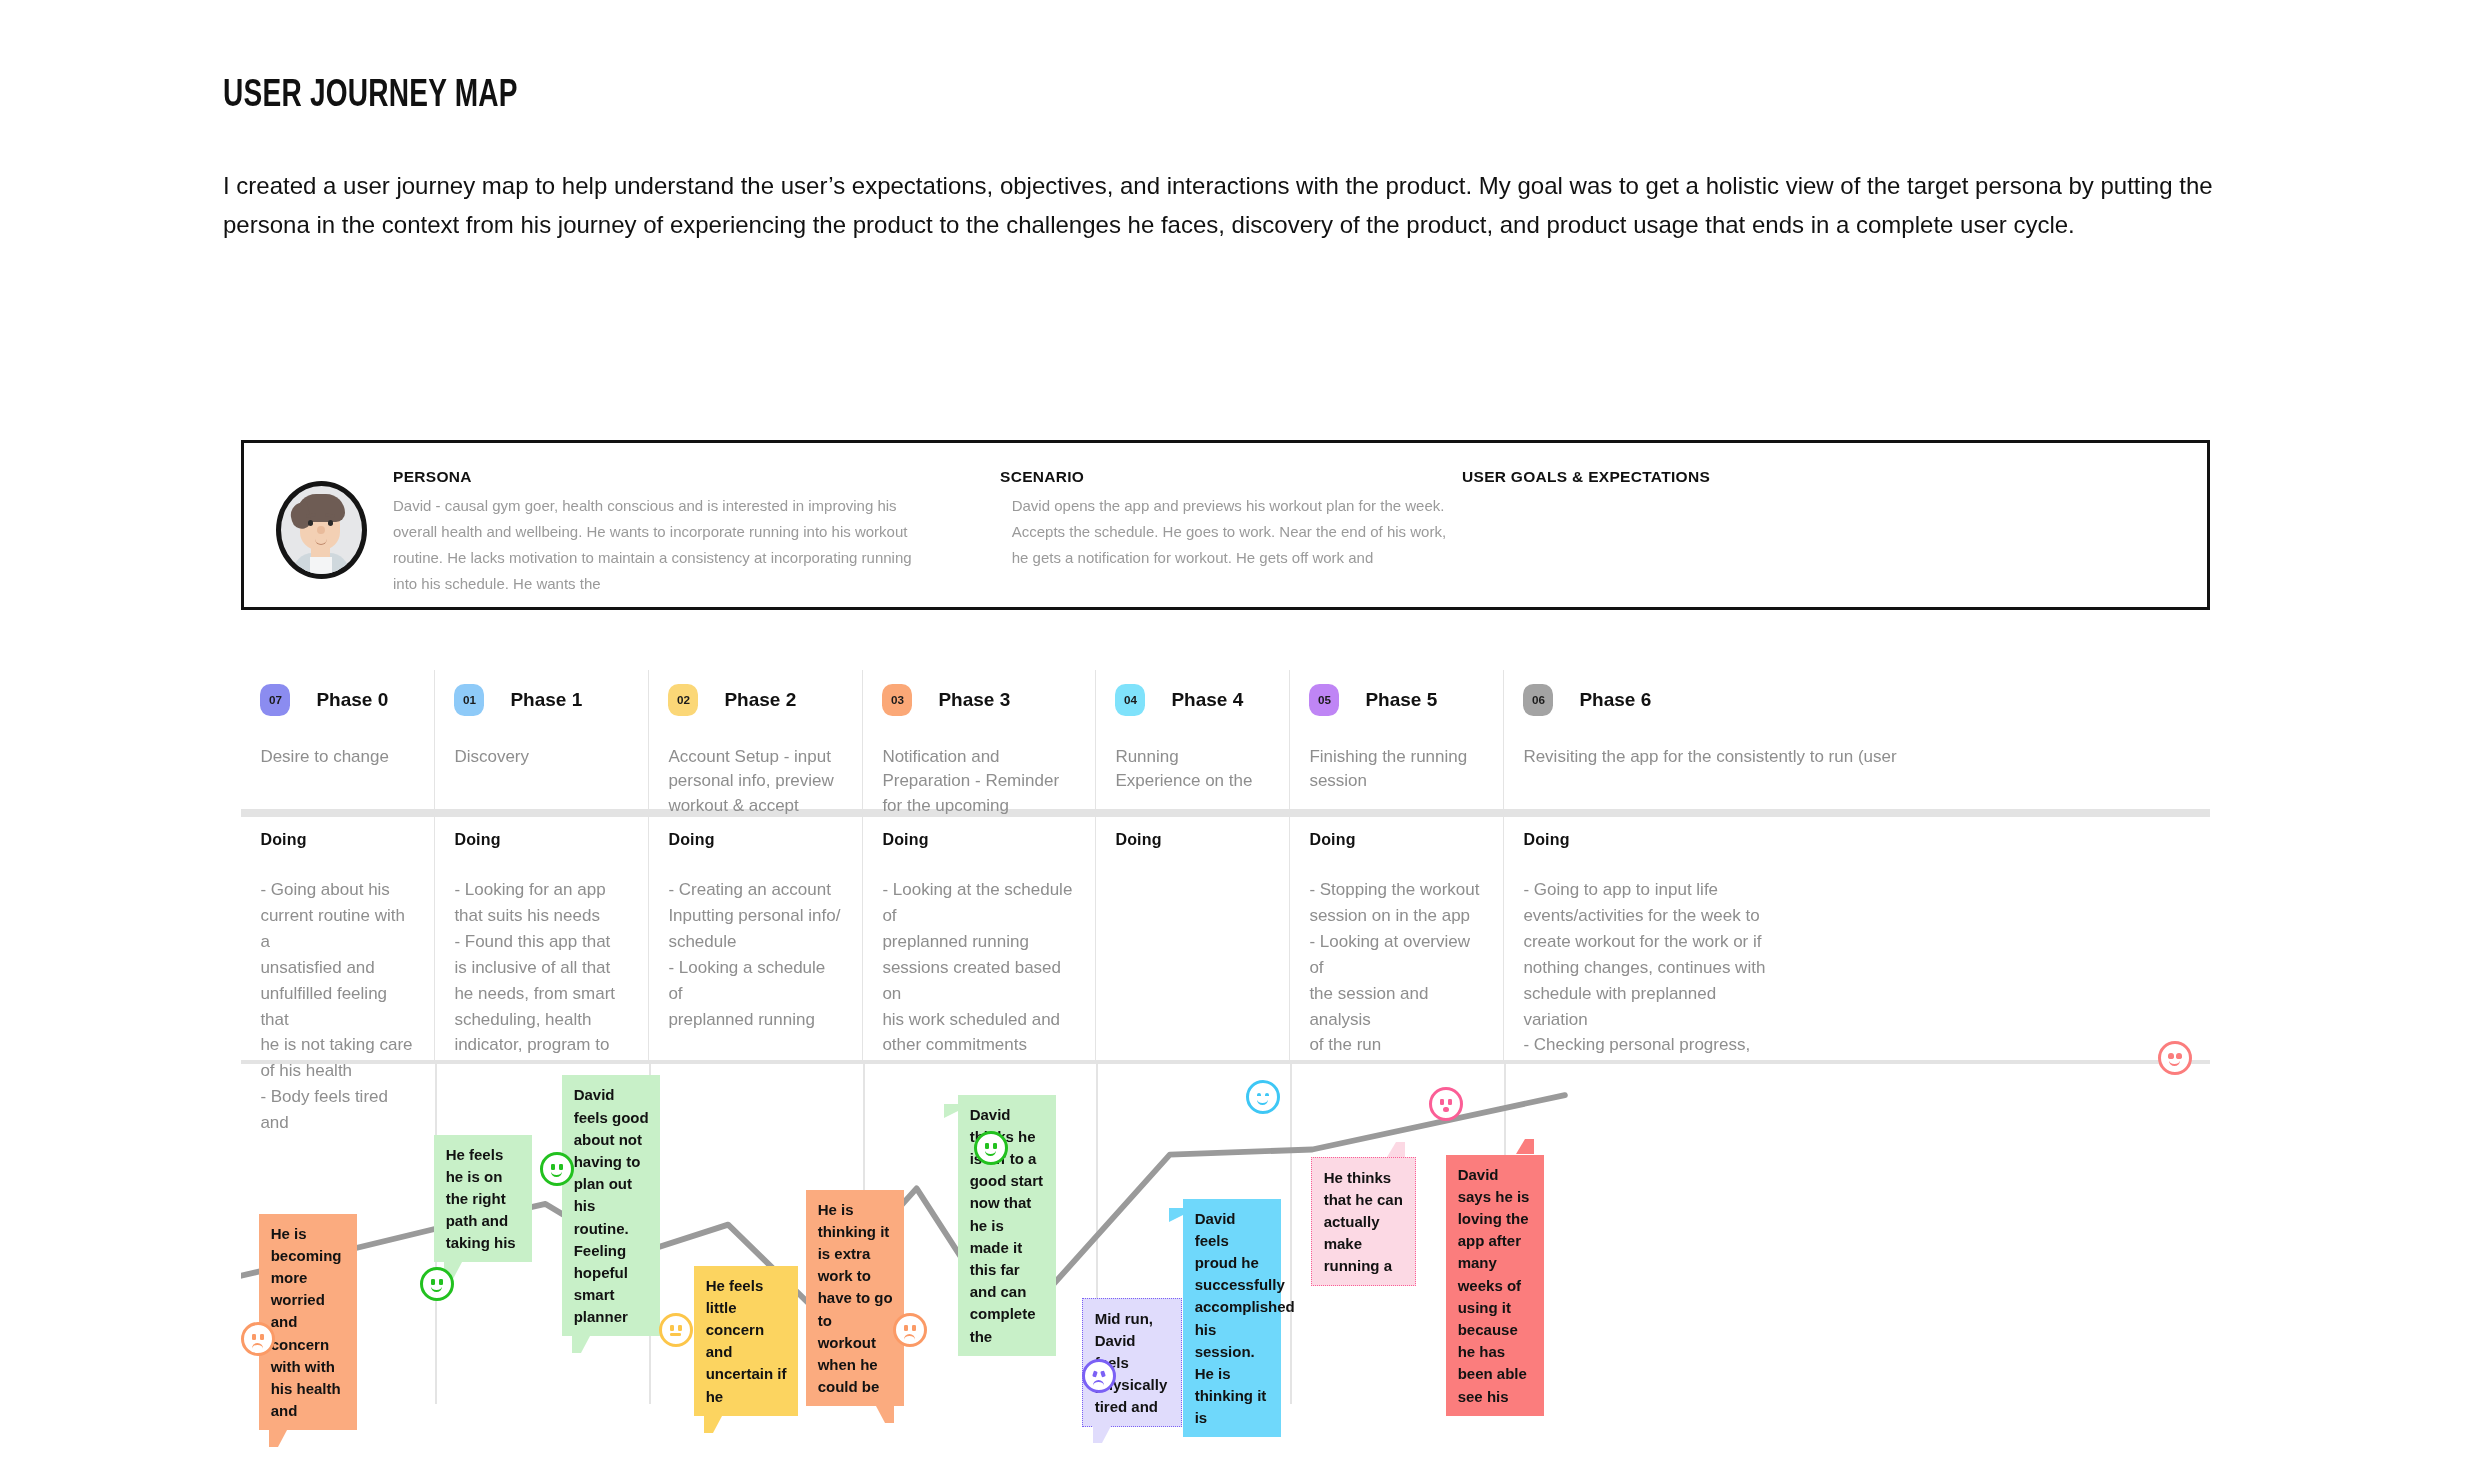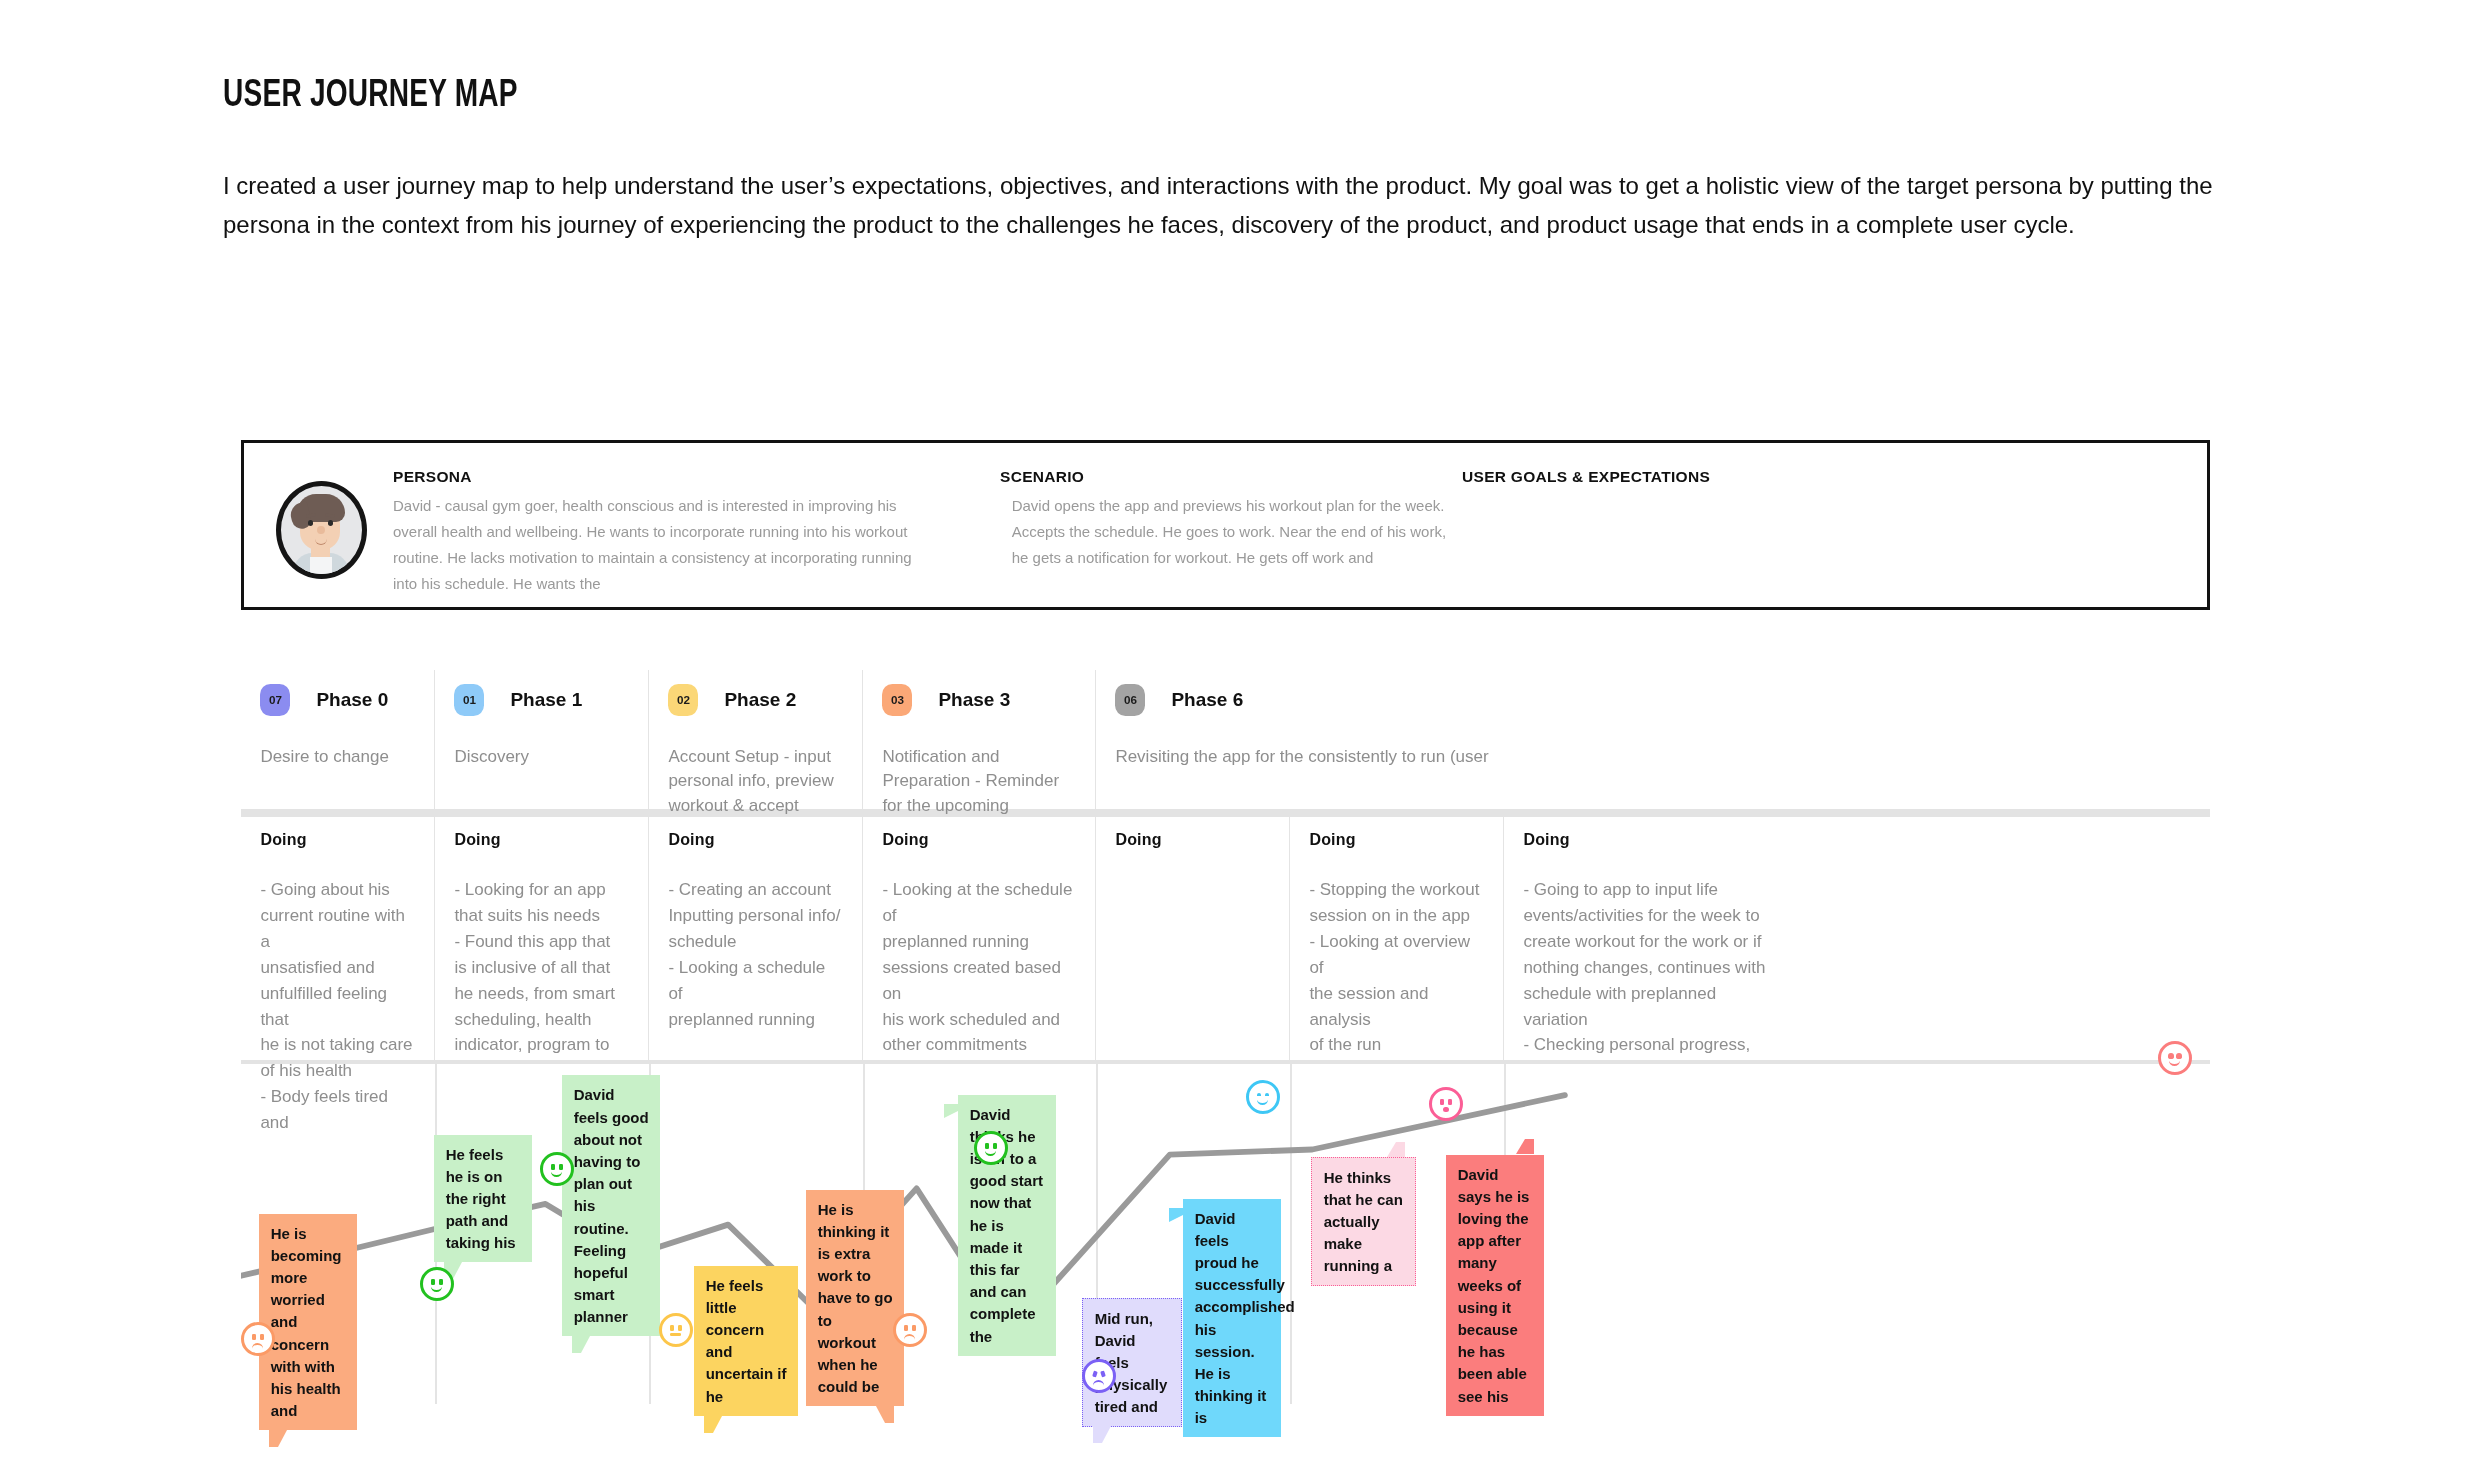--- a/index.html
+++ b/index.html
@@ -129,20 +129,23 @@
       <div class="col-head">USER GOALS &amp; EXPECTATIONS</div>
     </div>
   </div>
 
   <div class="grid">
     <div class="grid-row phase-row" id="phase-row">
         <div class="gcol" style="width: 194px;"><span class="pill" style="background: rgb(139, 140, 240);">07</span><span class="phase-name">Phase 0</span><div class="phase-desc" style="white-space: pre-line;">Desire to change</div></div>
         <div class="gcol" style="width: 214px;"><span class="pill" style="background: rgb(142, 202, 248);">01</span><span class="phase-name">Phase 1</span><div class="phase-desc" style="white-space: pre-line;">Discovery</div></div>
         <div class="gcol" style="width: 214px;"><span class="pill" style="background: rgb(251, 215, 119);">02</span><span class="phase-name">Phase 2</span><div class="phase-desc" style="white-space: pre-line;">Account Setup - input personal info, preview workout &amp; accept</div></div>
         <div class="gcol" style="width: 233px;"><span class="pill" style="background: rgb(251, 168, 119);">03</span><span class="phase-name">Phase 3</span><div class="phase-desc" style="white-space: pre-line;">Notification and Preparation - Reminder for the upcoming</div></div>
+        <div class="gcol" style="width: 194px;"><span class="pill" style="background: rgb(127, 226, 251);">04</span><span class="phase-name">Phase 4</span><div class="phase-desc" style="white-space: pre-line;">Running
+Experience on the</div></div>
+        <div class="gcol" style="width: 214px;"><span class="pill" style="background: rgb(191, 133, 245);">05</span><span class="phase-name">Phase 5</span><div class="phase-desc" style="white-space: pre-line;">Finishing the running session</div></div>
         <div class="gcol nobar" style="width: 706px;"><span class="pill" style="background: #a3a3a3;">06</span><span class="phase-name">Phase 6</span><div class="phase-desc" style="white-space: pre-line;">Revisiting the app for the consistently to run (user</div></div>
       </div>
     <div class="sep"></div>
     <div class="grid-row doing-row" id="doing-row">
         <div class="gcol" style="width: 194px;">
           <div class="doing-label">Doing</div>
           <div class="doing-text">- Going about his
 current routine with a
 unsatisfied and
 unfulfilled feeling that

